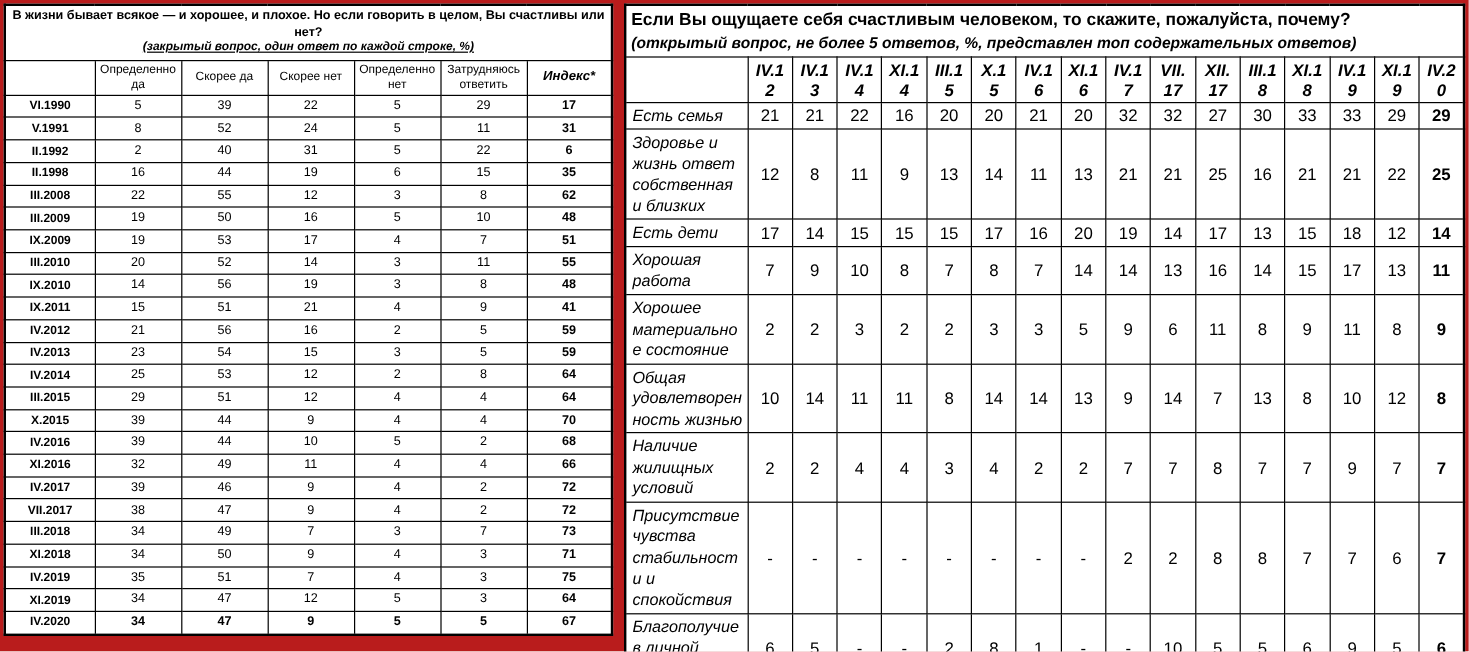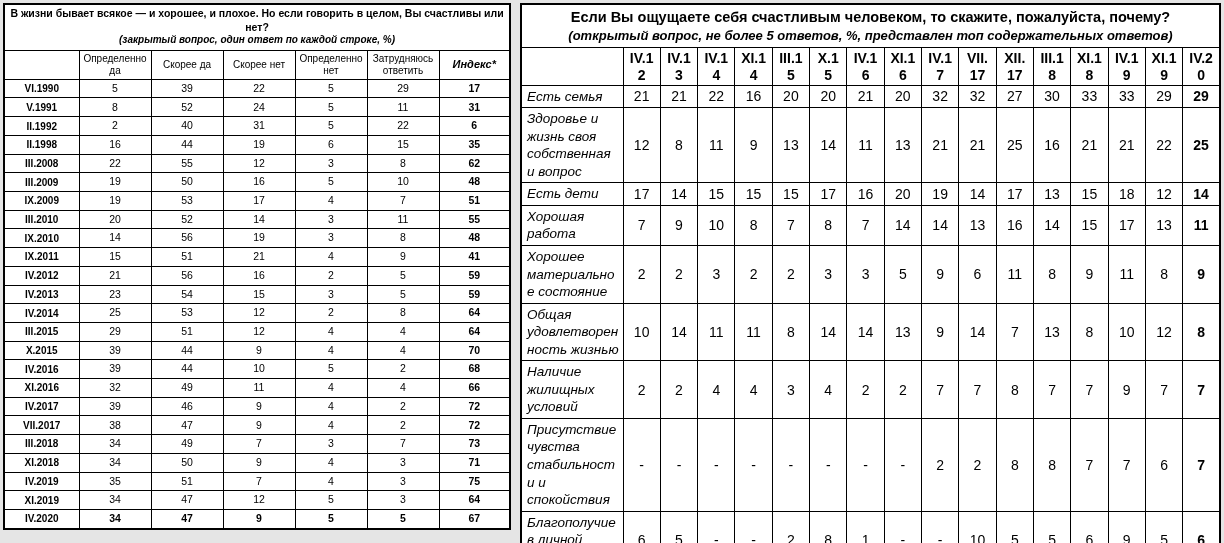--- a/index.html
+++ b/index.html
@@ -1,56 +1,56 @@
 <!DOCTYPE html>
 <html><head>
 <meta charset="utf-8">
 <style>
   * { box-sizing: border-box; }
   html, body { margin: 0; padding: 0; background: #ffffff; }
   .page {
     position: relative;
     width: 1224px;
     height: 543px;
-    background: #e5e5e5;
+    background: #b91c1c;
     color: #000000;
     font-family: "Liberation Sans", sans-serif;
   }
   table {
     position: absolute;
     border-collapse: collapse;
     table-layout: fixed;
     background: #ffffff;
     border: 2px solid #000;
   }
   td, th { border: 1px solid #000; overflow: hidden; vertical-align: middle; }
 
   
   .tbl-left { left: 3px; top: 3px; width: 506px; height: 527px; }
   .tbl-left .title-cell { text-align: center; padding: 2px 2px 3px; }
   .tbl-left .t-title   { font-weight: bold; font-size: 10.5px; line-height: 1.3; }
-  .tbl-left .t-subtitle{ font-style: italic; font-size: 10px;  line-height: 1.25; }
+  .tbl-left .t-subtitle{ font-style: italic; font-size: 10px;  line-height: 1.25; text-decoration: underline; }
   .tbl-left th {
     font-weight: normal; font-size: 10px; line-height: 1.2;
     text-align: center; padding: 2px 1px;
   }
   .tbl-left th.index-head { font-weight: bold; font-style: italic; font-size: 11px; }
   .tbl-left td { font-size: 10.5px; text-align: center; padding: 0 1px; line-height: 1.1; }
   .tbl-left td.row-label { font-weight: bold; font-size: 10px; }
   .tbl-left td:last-child { font-weight: bold; }
   .tbl-left tr.bold-row td { font-weight: bold; }
 
   
   .tbl-right { left: 520px; top: 3px; width: 701px; height: 537px; }
-  .tbl-right .title-cell { text-align: center; padding: 3px 4px; }
+  .tbl-right .title-cell { text-align: left; padding: 3px 4px; }
   .tbl-right .t-title   { font-weight: bold; font-size: 14.5px; line-height: 1.35; }
   .tbl-right .t-subtitle{ font-style: italic; font-size: 13px;  line-height: 1.3; }
   .tbl-right th {
     font-weight: bold; font-size: 14px; line-height: 1.15;
-    text-align: center; padding: 2px 4px; word-break: break-all;
+    text-align: center; padding: 2px 4px; word-break: break-all; font-style: italic;
   }
   .tbl-right td { font-size: 14px; text-align: center; padding: 1px; }
   .tbl-right td.row-label {
     font-style: italic; font-size: 13.5px; text-align: left;
     padding: 2px 2px 2px 5px; line-height: 1.3;
     overflow-wrap: break-word; word-break: normal;
   }
   .tbl-right td:last-child { font-weight: bold; }
 </style>
 </head>
@@ -350,21 +350,21 @@
           <td>32</td>
           <td>32</td>
           <td>27</td>
           <td>30</td>
           <td>33</td>
           <td>33</td>
           <td>29</td>
           <td>29</td>
         </tr>
         <tr>
-          <td class="row-label">Здоровье и жизнь своя собственная и вопрос</td>
+          <td class="row-label">Здоровье и жизнь ответ собственная и близких</td>
           <td>12</td>
           <td>8</td>
           <td>11</td>
           <td>9</td>
           <td>13</td>
           <td>14</td>
           <td>11</td>
           <td>13</td>
           <td>21</td>
           <td>21</td>

